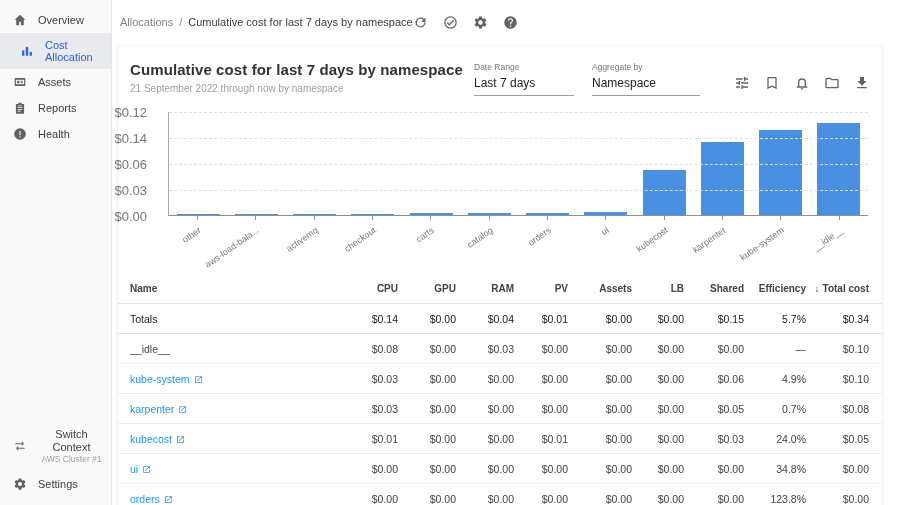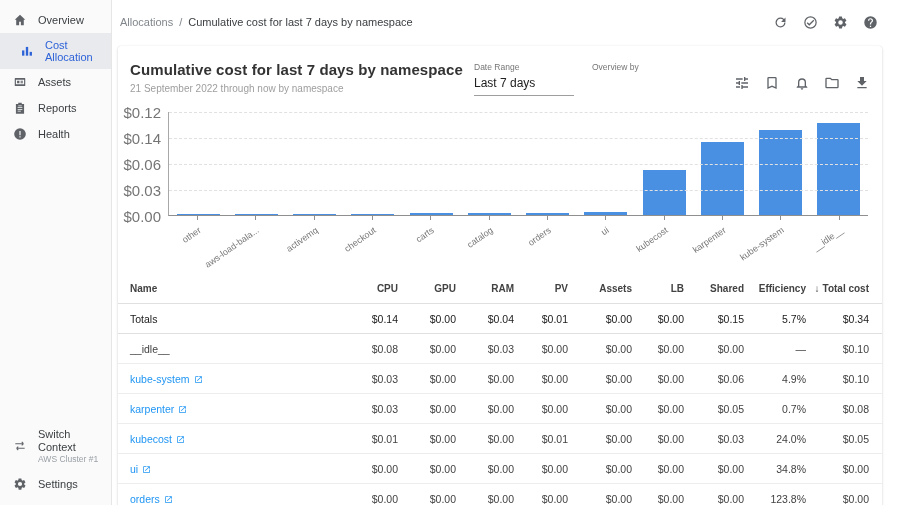--- a/index.html
+++ b/index.html
@@ -6,27 +6,27 @@
   html,body { width:900px; height:505px; overflow:hidden; }
   body { font-family:"Liberation Sans", sans-serif; background:#fff; display:flex; color:#3c4043; }
 
   
   .sidebar { width:112px; background:#fafafa; border-right:1px solid #e6e6e6; display:flex; flex-direction:column; padding-top:7px; flex:none; }
   .side-item { display:flex; align-items:center; gap:11px; padding:6px 6px 6px 13px; font-size:11px; color:#3c4043; cursor:pointer; }
   .side-item .ic { width:14px; height:14px; color:#5f6368; flex:none; display:flex; align-items:center; justify-content:center; }
   .side-item .ic svg { width:100%; height:100%; }
   .side-item.active { background:#e8eaee; color:#2e63d8; font-weight:400;padding-left:20px; }
   .side-item.active .ic { color:#2e63d8; }
-  .side-footer { margin-top:auto; padding-bottom:8px; }
+  .side-footer { margin-top:auto; padding-bottom:8px;text-align:center; }
   .side-item .txtcol { display:flex; flex-direction:column; line-height:1.15; }
   .side-item .sub { font-size:8.5px; color:#9aa0a6; margin-top:2px; }
 
   
   .main { flex:1; display:flex; flex-direction:column; min-width:0; }
-  .topbar { height:44px; flex:none; display:flex; align-items:center; justify-content:space-between; padding:0 22px 0 8px; }
+  .topbar { height:44px; flex:none; display:flex; align-items:center; padding:0 22px 0 8px; }
   .breadcrumb { font-size:11px; color:#80868b; display:flex; gap:6px; align-items:center; }
   .breadcrumb .cur { color:#3c4043; }
   .top-icons { display:flex; gap:15px; align-items:center; }
   .top-icon { width:15px; height:15px; color:#5f6368; cursor:pointer; }
   .top-icon svg { width:100%; height:100%; }
 
   .card { margin:2px 18px 0 6px; background:#fff; border-radius:3px;
           box-shadow:0 1px 3px rgba(0,0,0,.16), 0 0 1px rgba(0,0,0,.12); flex:1; }
 
   
@@ -39,21 +39,21 @@
   .select .lbl { font-size:8.5px; color:#757575; }
   .select .val { font-size:12px; color:#212121; border-bottom:1px solid #9e9e9e; padding:4px 0 5px; }
   .action-icons { display:flex; gap:14px; margin-left:16px; margin-top:13px; }
   .act-icon { width:16px; height:16px; color:#5f6368; cursor:pointer; }
   .act-icon svg { width:100%; height:100%; }
 
   
   .chart { padding:12px 14px 0 12px; }
   .plot-row { display:flex; }
   .ylabels { width:38px; position:relative; height:104px; flex:none; }
-  .ytick { position:absolute; right:7px; transform:translateY(-50%); font-size:15px; color:#757575; }
+  .ytick { position:absolute; right:21px; transform:translateY(-50%); font-size:13px; color:#757575; }
   .plot { flex:1; position:relative; height:104px; border-left:1px solid #a8a8a8; border-bottom:1px solid #8f8f8f; }
   .grid { position:absolute; left:0; right:0; border-top:1px dashed #e1e1e1; }
   .bars { position:absolute; left:0; right:0; top:0; bottom:0; display:flex; align-items:flex-end; }
   .slot { flex:1; display:flex; justify-content:center; align-items:flex-end; height:100%; }
   .bar { width:74%; }
   .xrow { display:flex; padding-left:38px; }
   .xslot { flex:1; position:relative; height:42px; }
   .xslot .tickmark { position:absolute; top:0; left:50%; width:1px; height:4px; background:#8f8f8f; }
   .xlab { position:absolute; top:9px; left:50%; transform:translateX(-100%) rotate(-35deg);
           transform-origin:right top; font-size:9px; color:#757575; white-space:nowrap; }
@@ -174,21 +174,22 @@
       <div class="titles">
         <div class="card-title">Cumulative cost for last 7 days by namespace</div>
         <div class="card-sub">21 September 2022 through now by namespace</div>
       </div>
       <div class="controls">
         <div class="select">
           <div class="lbl">Date Range</div>
           <div class="val">Last 7 days</div>
         </div>
         <div class="select" style="width:108px">
-          <div class="lbl">Overview by</div>
+          <div class="lbl">Aggregate by</div>
+          <div class="val">Namespace</div>
         </div>
         <div class="action-icons" id="action-icons">
             <span class="act-icon"><svg viewBox="0 0 24 24" fill="currentColor">
                 <path d="M3 17v2h6v-2H3zM3 5v2h10V5H3zm10 16v-2h8v-2h-8v-2h-2v6h2zM7 9v2H3v2h4v2h2V9H7zm14 4v-2H11v2h10zm-6-4h2V7h4V5h-4V3h-2v6z"></path>
               </svg></span>
             <span class="act-icon"><svg viewBox="0 0 24 24" fill="currentColor">
                 <path d="M17 3H7a2 2 0 00-2 2v16l7-3 7 3V5a2 2 0 00-2-2zm0 15l-5-2.18L7 18V5h10v13z"></path>
               </svg></span>
             <span class="act-icon"><svg viewBox="0 0 24 24" fill="currentColor">
                 <path d="M12 22a2 2 0 002-2h-4a2 2 0 002 2zm6-6v-5a6 6 0 10-12 0v5l-2 2v1h16v-1l-2-2zm-2 1H8v-6a4 4 0 118 0v6z"></path>

